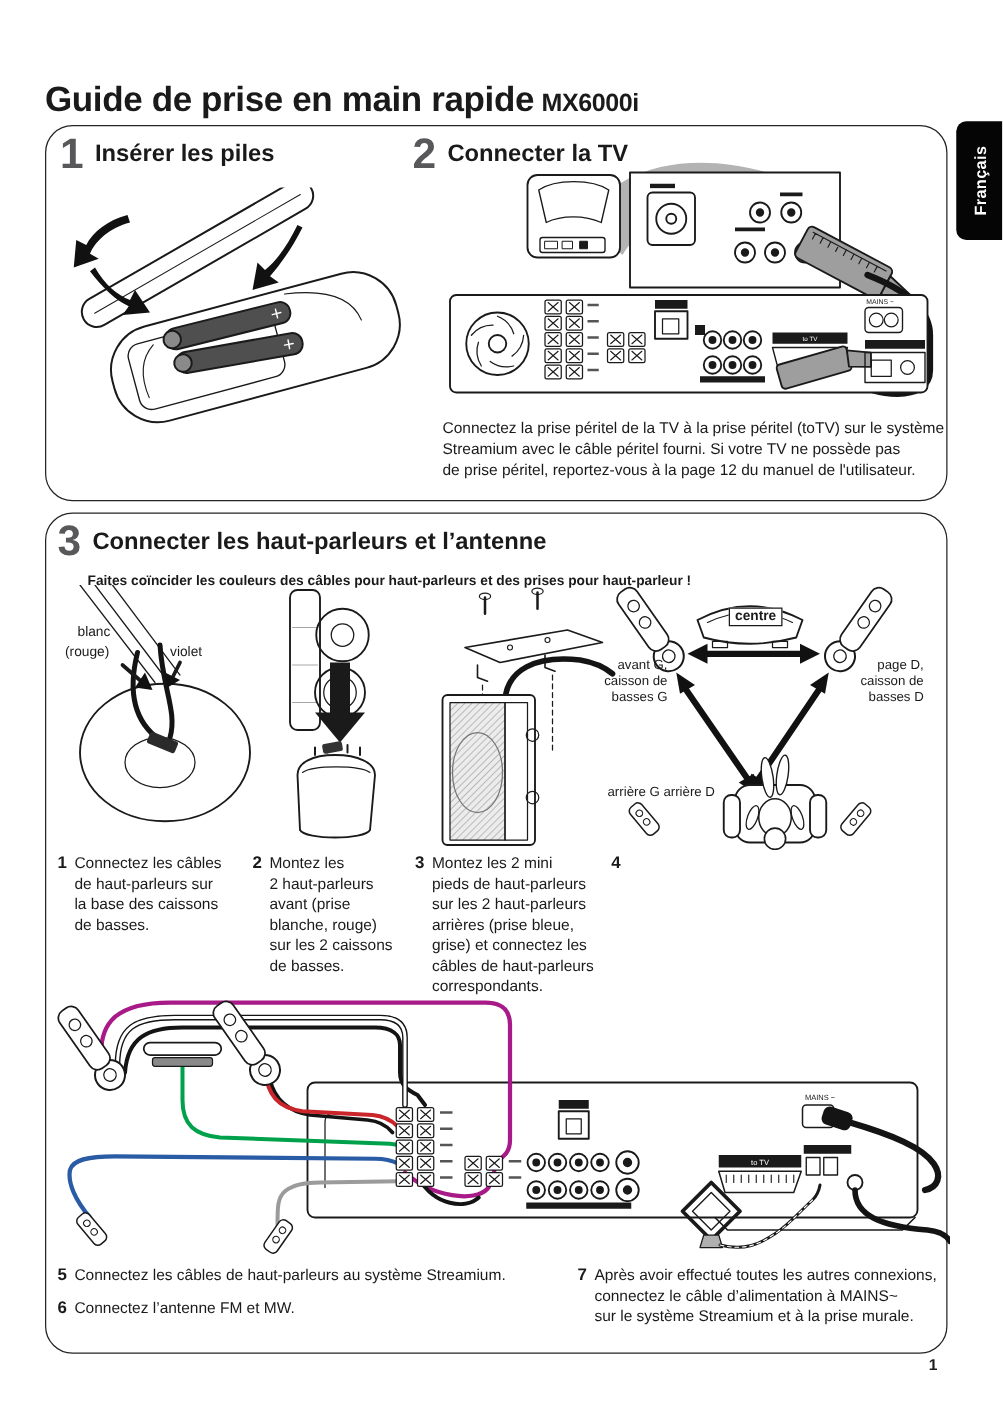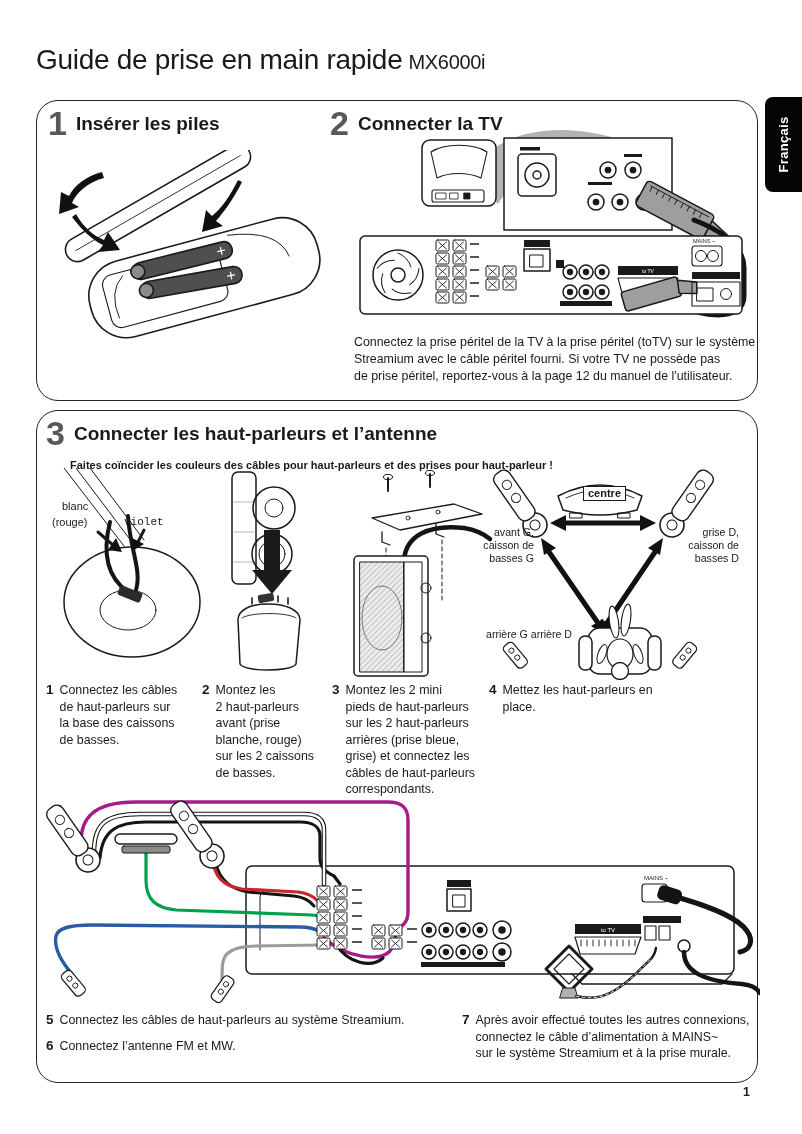--- a/index.html
+++ b/index.html
@@ -1,19 +1,19 @@
 <!DOCTYPE html>
 <html><head>
 <meta charset="utf-8">
 <style>
   html,body{margin:0;padding:0;background:#fff;}
   .page{position:relative;width:802px;height:1134px;background:#fff;overflow:hidden;
         font-family:"Liberation Sans",sans-serif;color:#1a1a1a;}
   .abs{position:absolute;}
-  .title{left:36px;top:44px;font-size:28px;font-weight:normal;letter-spacing:-0.3px;white-space:nowrap;}
+  .title{left:36px;top:64px;font-size:28px;font-weight:bold;letter-spacing:-0.3px;white-space:nowrap;}
   .title .model{font-size:20px;margin-left:6px;}
   .lang-tab{left:765px;top:97px;width:37px;height:95px;background:#050505;border-radius:8px 0 0 8px;
             display:flex;align-items:center;justify-content:center;}
   .lang-tab span{transform:rotate(-90deg);color:#fff;font-weight:bold;font-size:13px;white-space:nowrap;letter-spacing:.3px;}
   .box{border:1.8px solid #242424;border-radius:22px;}
   .box1{left:36px;top:100px;width:720px;height:299px;}
   .box2{left:36px;top:410px;width:720px;height:671px;}
   .sec-head{display:flex;align-items:flex-start;gap:9px;}
   .sec-num{font-size:34px;line-height:30px;font-weight:800;color:#58585a;}
   .sec-title{font-size:19px;font-weight:bold;margin-top:5px;white-space:nowrap;}
@@ -317,26 +317,26 @@
           <circle cx="584" cy="203" r="8.5" stroke-width="1.3" fill="#fff"></circle>
         </g>
         <use href="#rspk" transform="translate(480,188) rotate(-40)"></use>
         <use href="#rspk" transform="translate(648,188) rotate(40)"></use>
       </g>
     </g>
   </svg>
 
   <div class="abs lbl" style="left:62px;top:500px;text-align:center;">blanc</div>
   <div class="abs lbl" style="left:52px;top:516px;">(rouge)</div>
-  <div class="abs lbl" style="left:124px;top:516px;font-family:Liberation Mono, monospace;">violet</div>
+  <div class="abs lbl" style="left:136px;top:516px;">violet</div>
   <div class="abs centre-tag" style="left:583px;top:486px;">centre</div>
   <div class="abs lbl-sm" style="left:476px;top:526px;width:58px;">avant G,
 caisson de
 basses G</div>
-  <div class="abs lbl-sm" style="left:681px;top:526px;width:58px;">grise D,
+  <div class="abs lbl-sm" style="left:681px;top:526px;width:58px;">page D,
 caisson de
 basses D</div>
   <div class="abs lbl-sm" style="left:486px;top:628px;">arrière G arrière D</div>
 
   <div class="abs step" style="left:46px;top:682px;width:158px;">
     <span class="n">1</span>
     <span class="t">Connectez les câbles
 de haut-parleurs sur
 la base des caissons
 de basses.</span>
@@ -355,22 +355,20 @@
     <span class="t">Montez les 2 mini
 pieds de haut-parleurs
 sur les 2 haut-parleurs
 arrières (prise bleue,
 grise) et connectez les
 câbles de haut-parleurs
 correspondants.</span>
   </div>
   <div class="abs step" style="left:489px;top:682px;width:214px;">
     <span class="n">4</span>
-    <span class="t">Mettez les haut-parleurs en
-place.</span>
   </div>
 
   <svg class="abs" style="left:36px;top:788px;" width="724" height="222" viewBox="0 0 724 222">
     <defs>
       <g id="termw">
         <rect width="13" height="11" rx="1.5" fill="#fff" stroke="#1a1a1a" stroke-width="1"></rect>
         <path d="M2.5,2 L10.5,9 M10.5,2 L2.5,9" stroke="#1a1a1a" stroke-width="0.9" fill="none"></path>
       </g>
     </defs>
     <g fill="none" stroke="#1a1a1a" stroke-width="1.5" stroke-linejoin="round" stroke-linecap="round">

